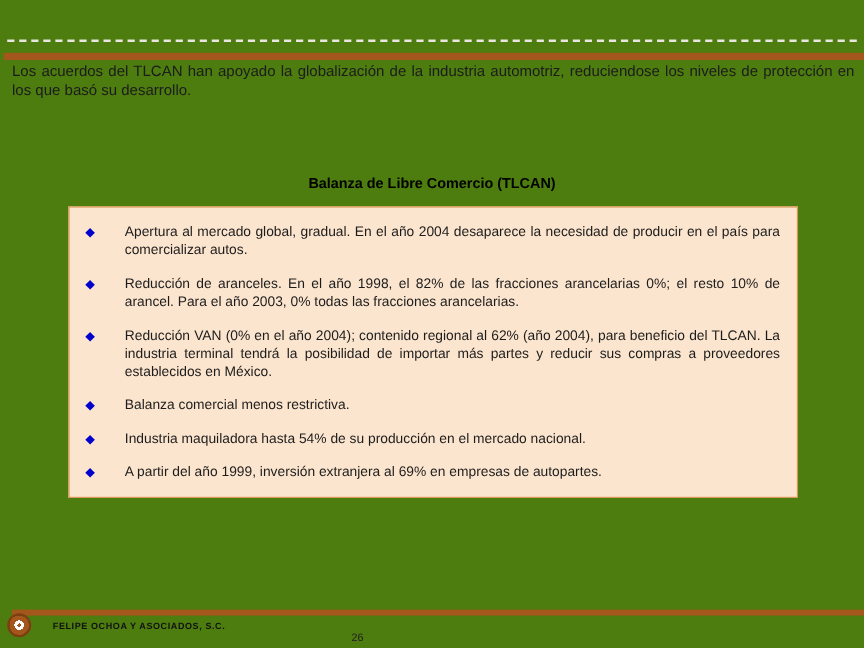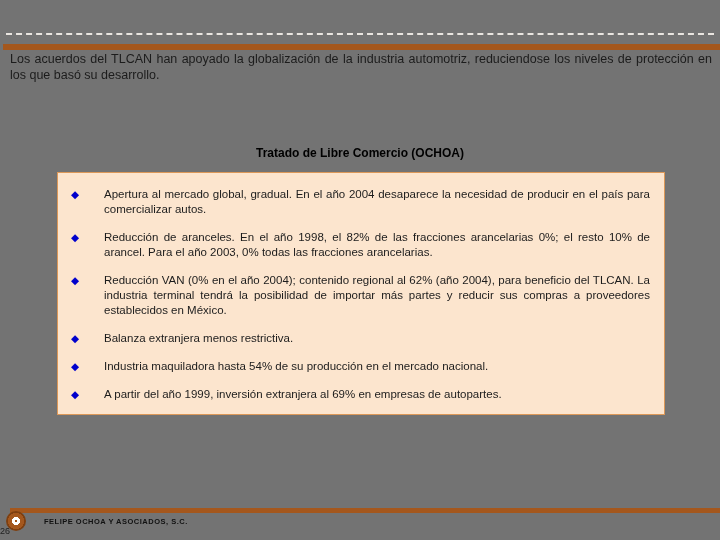--- a/index.html
+++ b/index.html
@@ -5,21 +5,21 @@
   html, body { margin: 0; padding: 0; }
   body {
     width: 720px; height: 540px;
     background: #ffffff;
     font-family: "Liberation Sans", sans-serif;
     overflow: hidden;
   }
   .slide {
     position: relative;
     width: 720px; height: 540px;
-    background: #737373;
+    background: #4d7c0f;
   }
   .dotted-rule {
     position: absolute;
     left: 6px; top: 33px; width: 708px; height: 0;
     border-top: 2px dashed #e9e5e0;
   }
   .bar {
     position: absolute;
     background: var(--accent-brown);
   }
@@ -79,51 +79,51 @@
     left: 44px; top: 517px;
     font-size: 7.5px; font-weight: bold;
     letter-spacing: 0.5px;
     color: #111111;
   }
   .page-number {
     position: absolute;
     left: 0; top: 526px; width: 596px;
     font-size: 9px;
     color: #222222;
-    text-align: left;
+    text-align: center;
   }
 </style>
 </head>
 <body>
 
 <div class="slide">
 
   <div class="dotted-rule"></div>
   <div class="bar top-bar"></div>
 
   <p class="header-text">Los acuerdos del TLCAN han apoyado la globalización de la industria automotriz, reduciendose los niveles de protección en los que basó su desarrollo.</p>
 
-  <h1 class="slide-title">Tratado de Libre Comercio (OCHOA)</h1>
+  <h1 class="slide-title">Balanza de Libre Comercio (TLCAN)</h1>
 
   <div class="content-box">
     <div class="bullet-row">
       <span class="diamond">◆</span>
       <span class="bullet-text">Apertura al mercado global, gradual. En el año 2004 desaparece la necesidad de producir en el país para comercializar autos.</span>
     </div>
     <div class="bullet-row">
       <span class="diamond">◆</span>
       <span class="bullet-text">Reducción de aranceles. En el año 1998, el 82% de las fracciones arancelarias 0%; el resto 10% de arancel. Para el año 2003, 0% todas las fracciones arancelarias.</span>
     </div>
     <div class="bullet-row">
       <span class="diamond">◆</span>
       <span class="bullet-text">Reducción VAN (0% en el año 2004); contenido regional al 62% (año 2004), para beneficio del TLCAN. La industria terminal tendrá la posibilidad de importar más partes y reducir sus compras a proveedores establecidos en México.</span>
     </div>
     <div class="bullet-row">
       <span class="diamond">◆</span>
-      <span class="bullet-text">Balanza extranjera menos restrictiva.</span>
+      <span class="bullet-text">Balanza comercial menos restrictiva.</span>
     </div>
     <div class="bullet-row">
       <span class="diamond">◆</span>
       <span class="bullet-text">Industria maquiladora hasta 54% de su producción en el mercado nacional.</span>
     </div>
     <div class="bullet-row">
       <span class="diamond">◆</span>
       <span class="bullet-text">A partir del año 1999, inversión extranjera al 69% en empresas de autopartes.</span>
     </div>
   </div>

